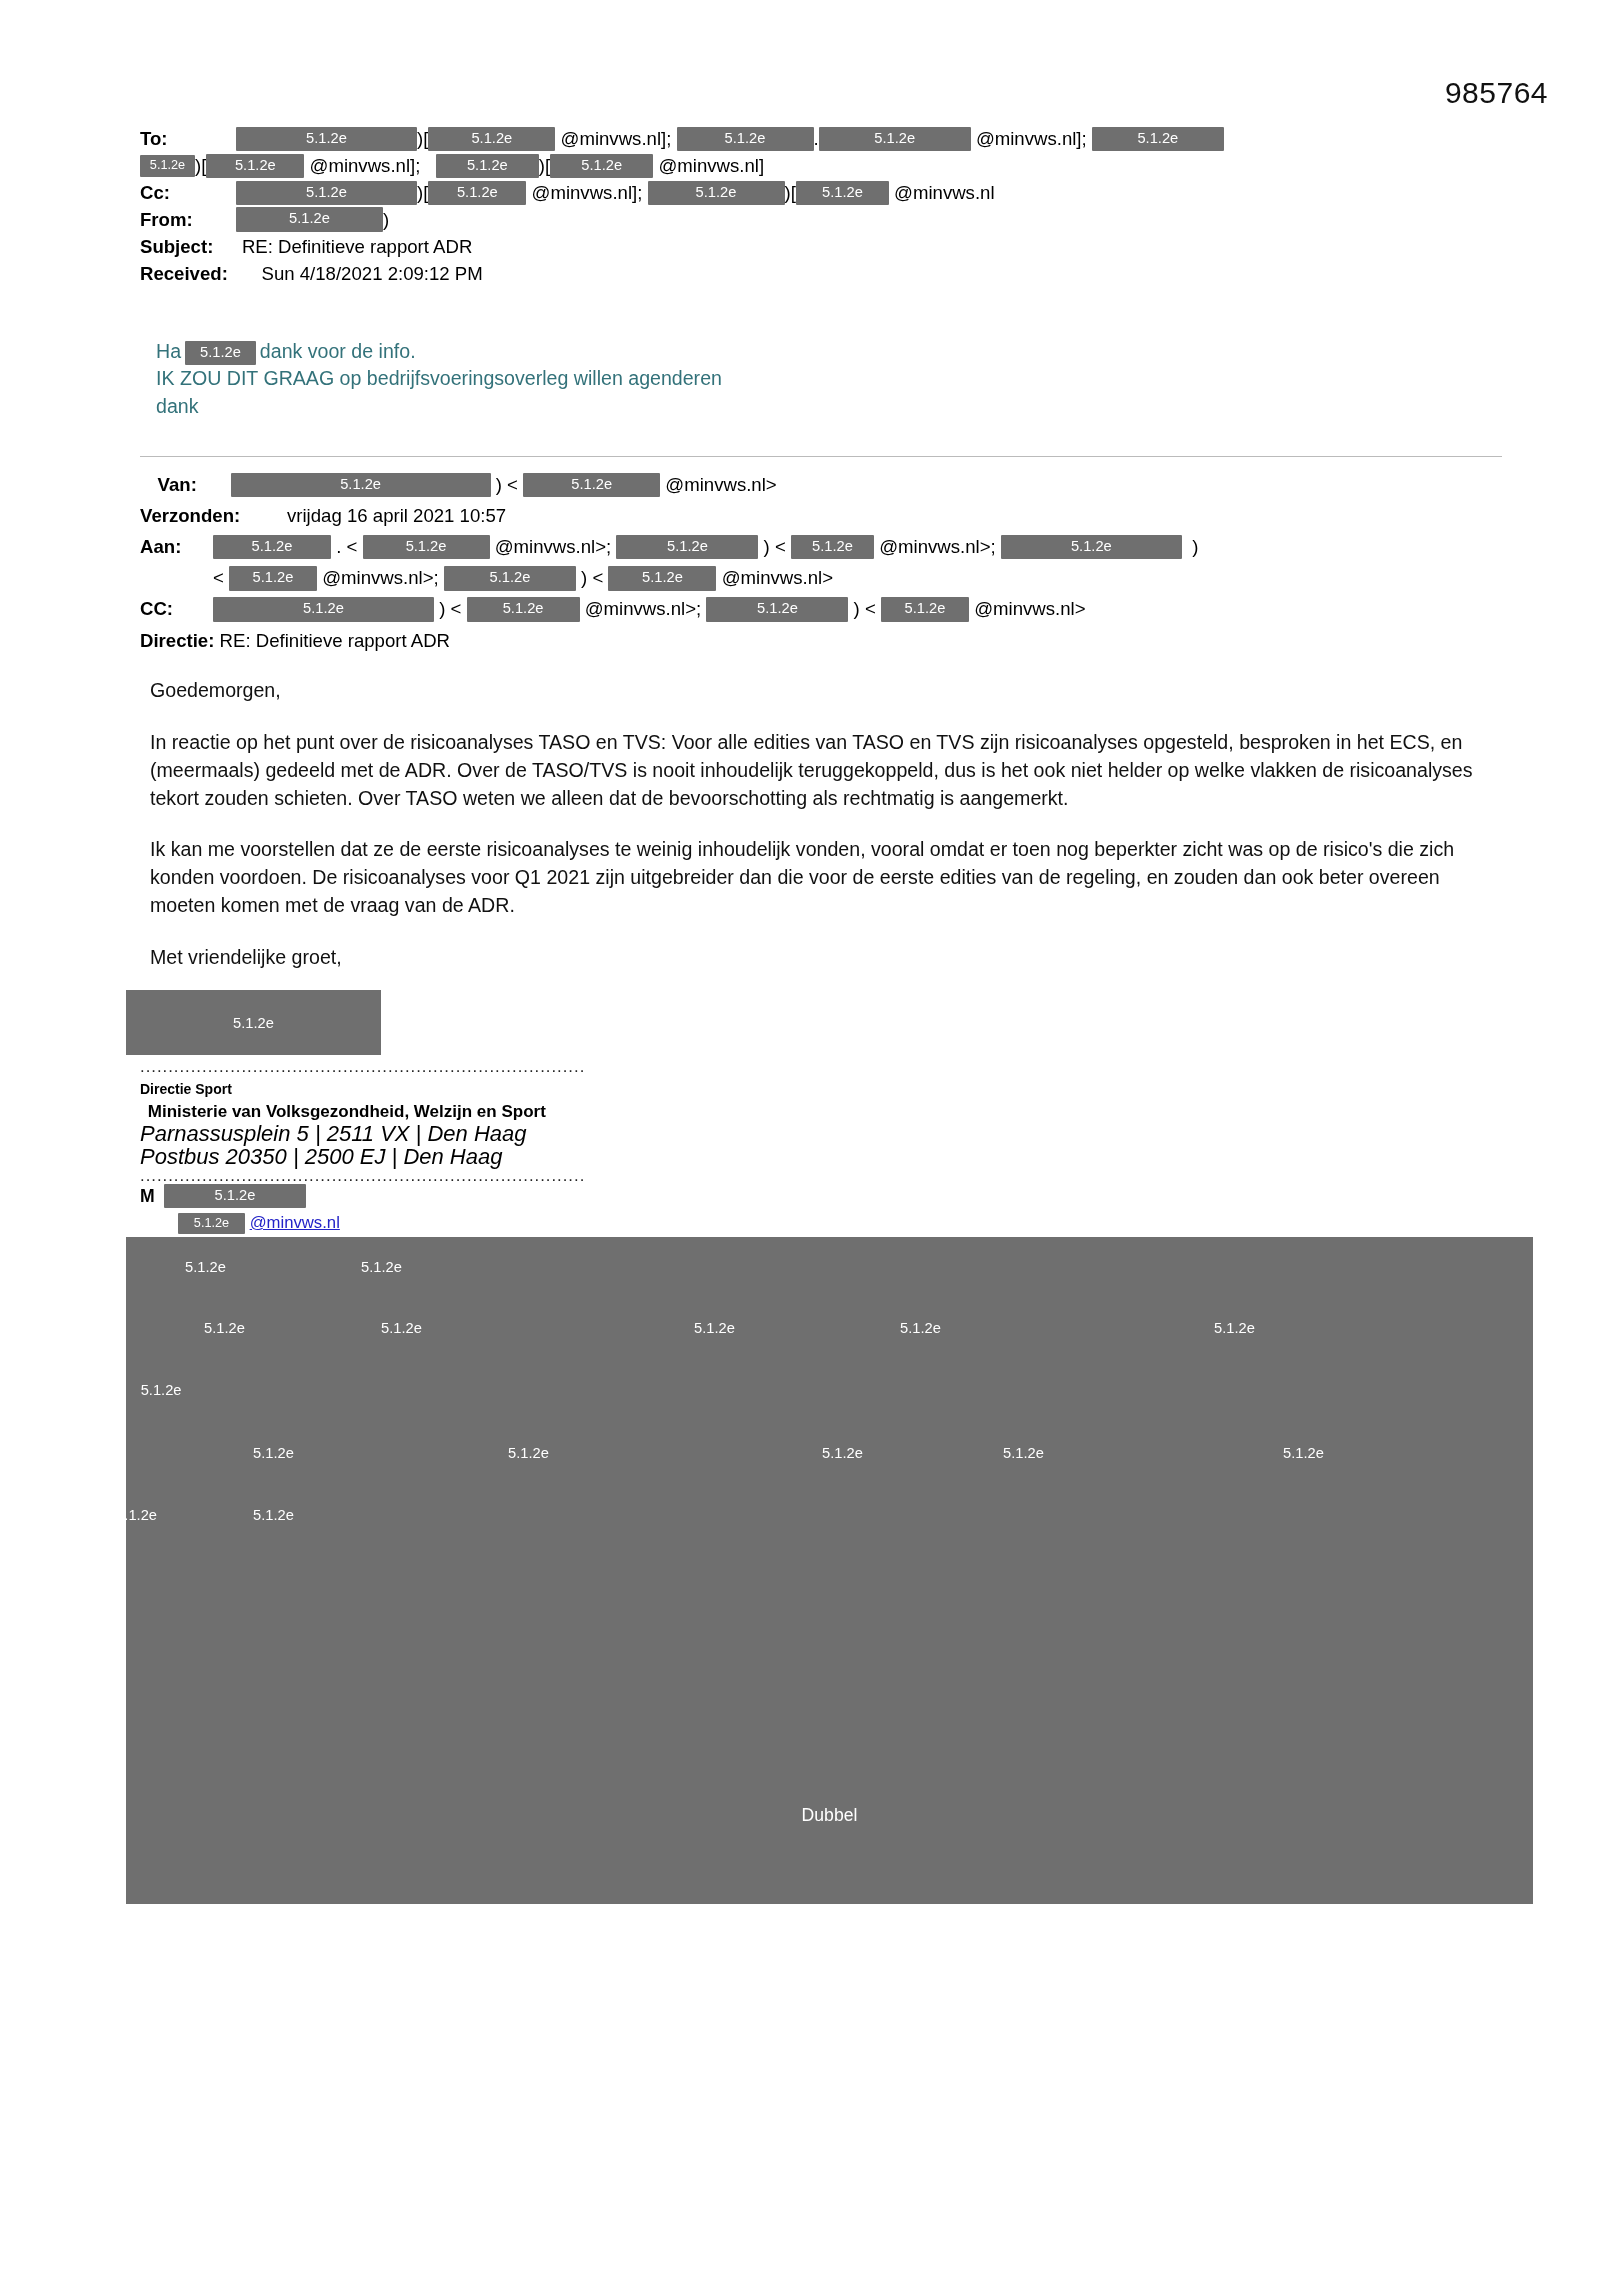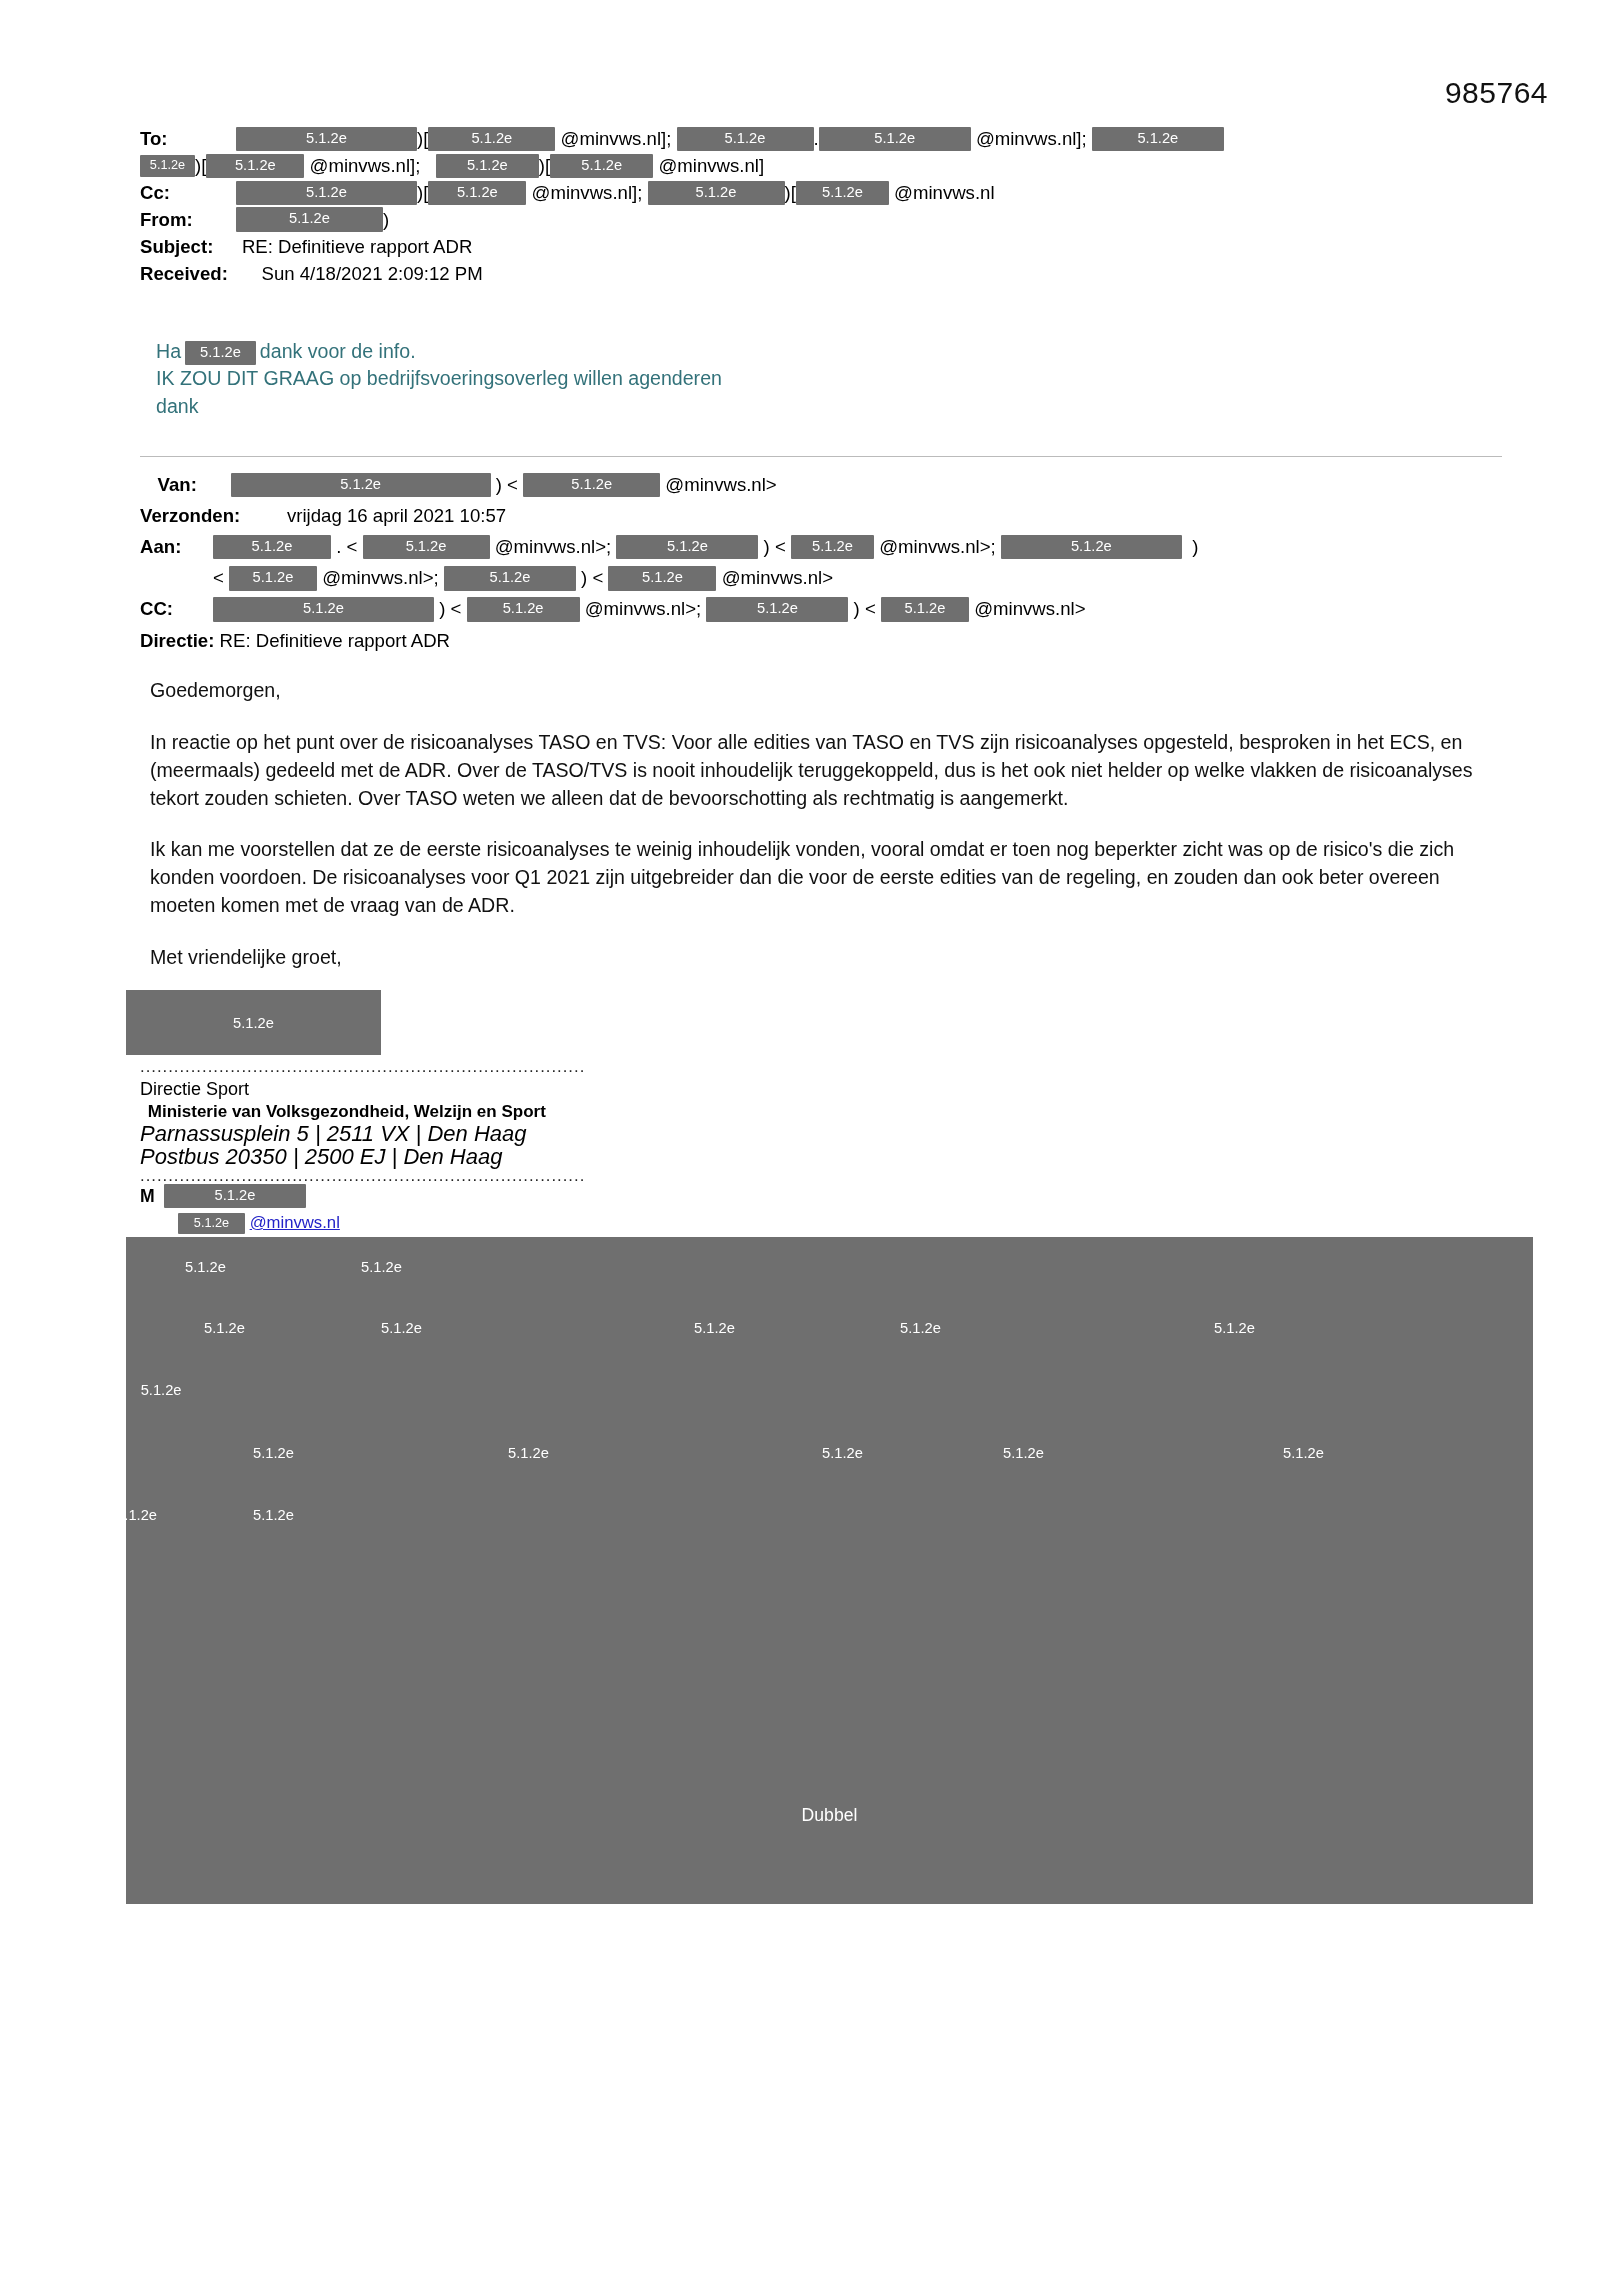--- a/index.html
+++ b/index.html
@@ -142,21 +142,21 @@
     color: #222;
     white-space: nowrap;
   }
   .sig-block {
     position: absolute;
     left: 127px;
     top: 1078px;
     font-size: 16.7px;
     line-height: 22.5px;
   }
-  .sig-block .b1 { font-weight: normal; font-size: 18px; }
+  .sig-block .b1 { font-weight: bold; font-size: 14px; }
   .sig-block .b2 { font-weight: bold; font-size: 17px; padding-left: 7.8px;}
   .sig-block .addr { font-size: 22px; font-style: italic; }
   .dots2 {
     position: absolute;
     left: 127px;
     top: 1166px;
     font-size: 16.7px;
     letter-spacing: 1px;
     color: #222;
     white-space: nowrap;

